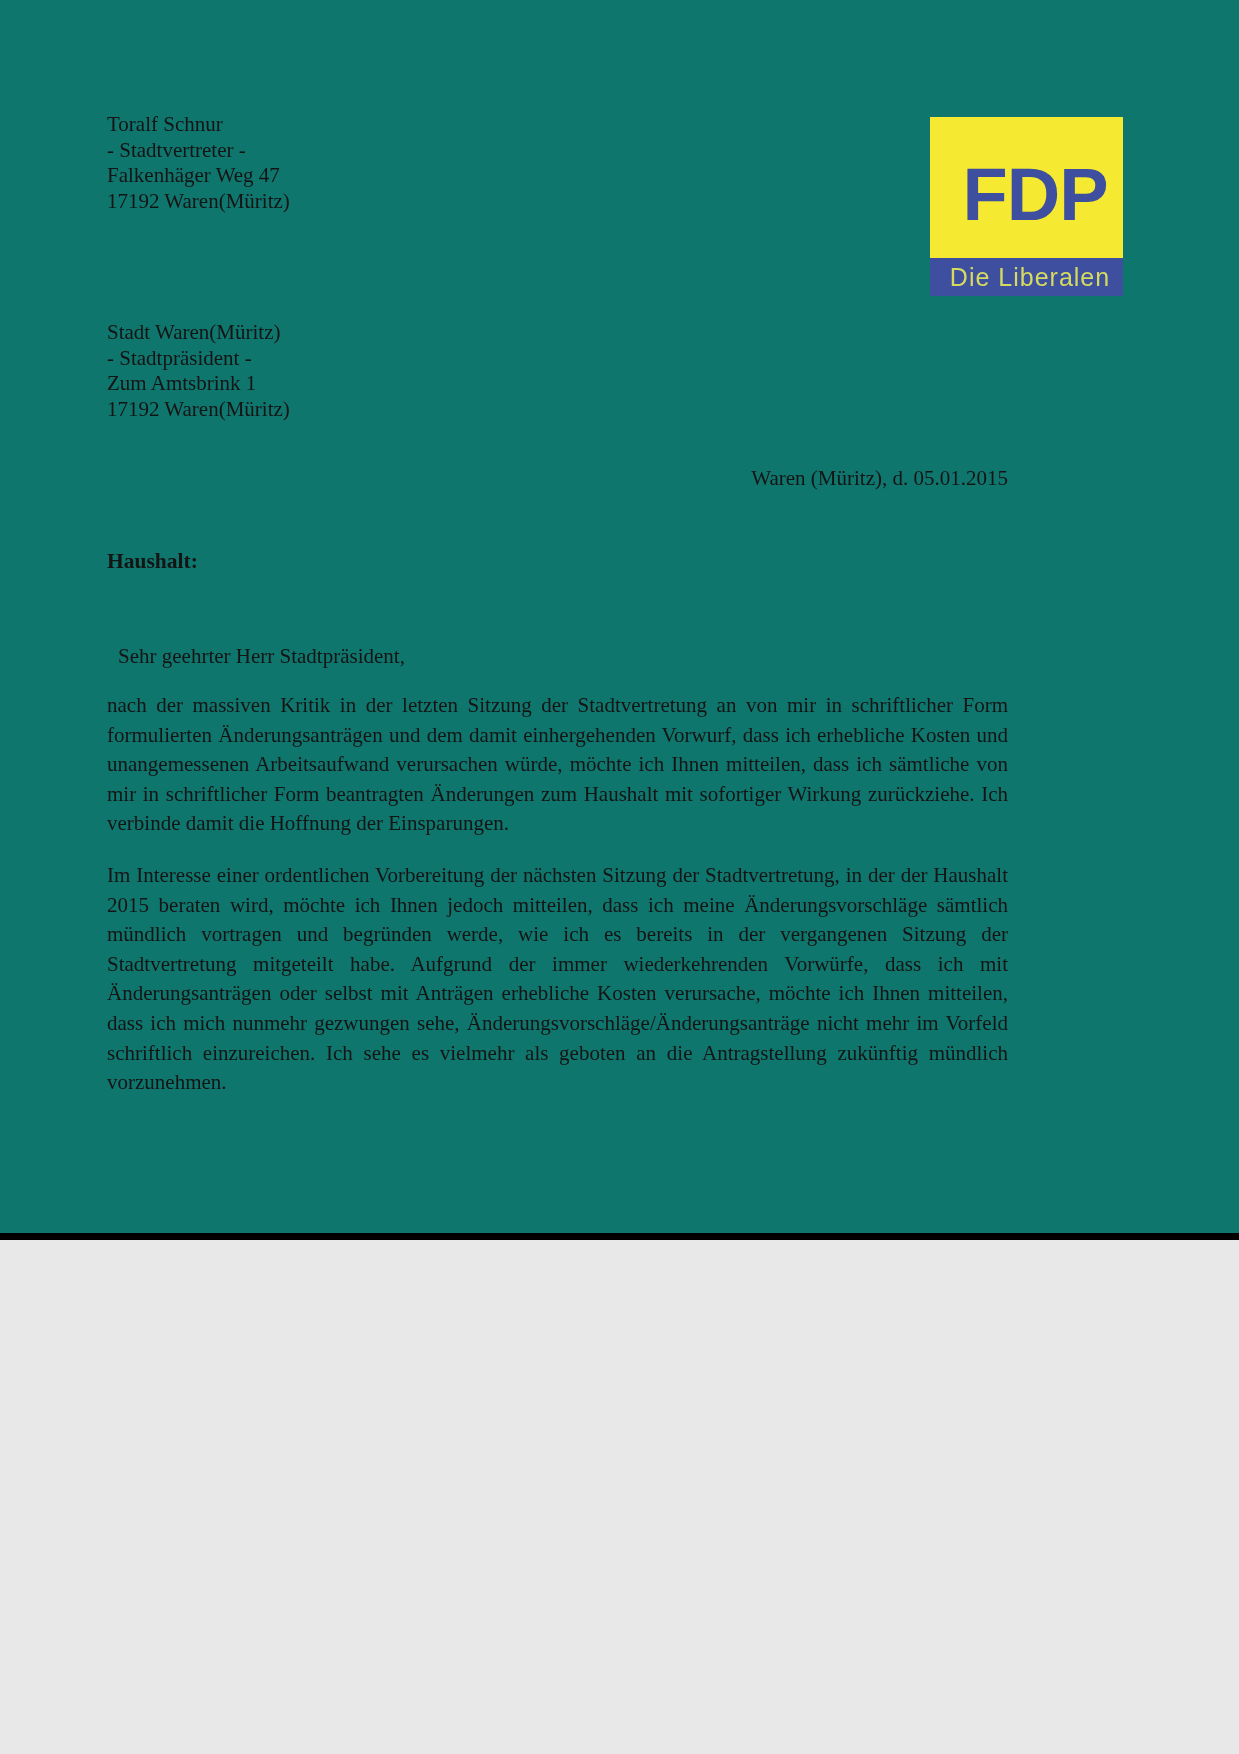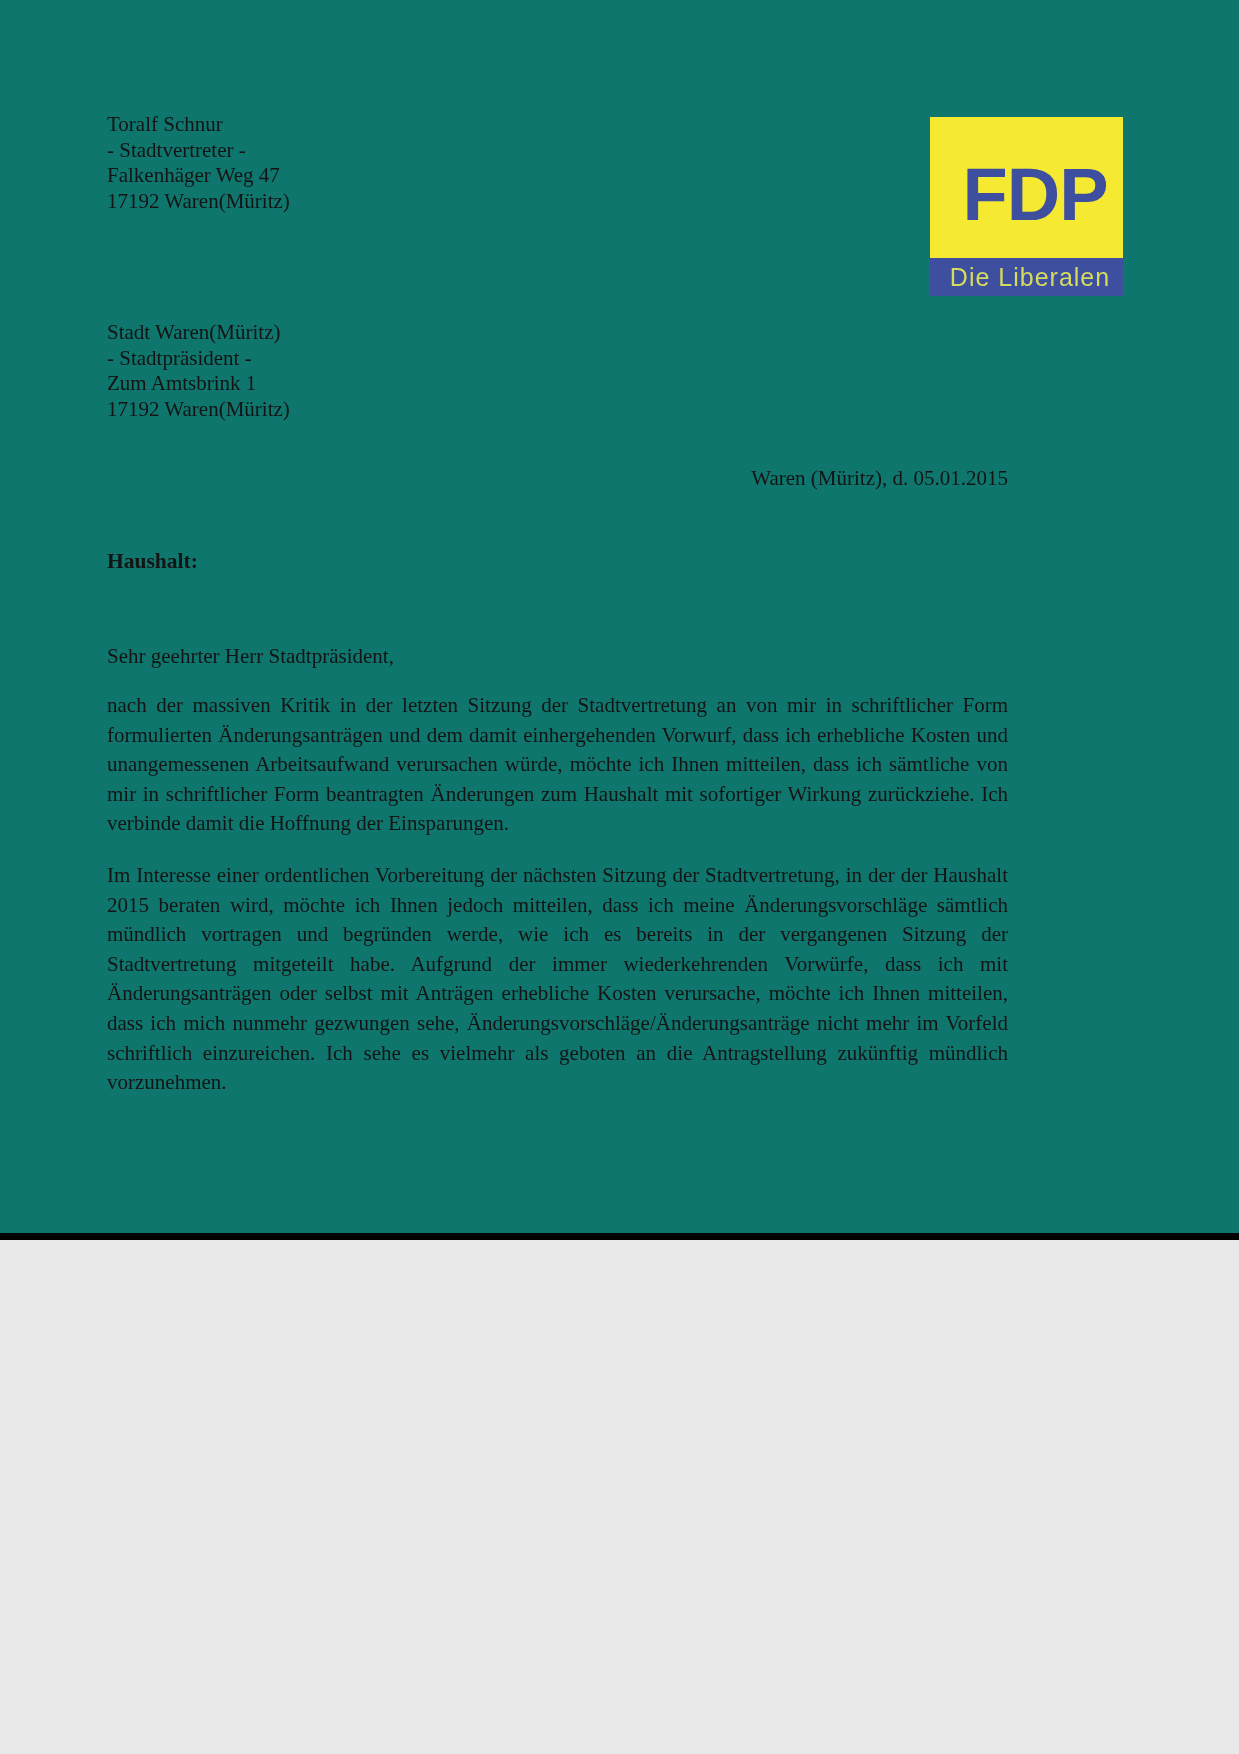--- a/index.html
+++ b/index.html
@@ -83,21 +83,21 @@
     left: 107px;
     top: 549px;
     font-size: 21.5px;
     font-weight: 700;
     display: flex;
     gap: 17px;
     white-space: nowrap;
   }
 
   .salutation {
-    left: 107px;
+    left: 118px;
     top: 644px;
     font-size: 21px;
     white-space: nowrap;
   }
 
   .body-par {
     left: 107px;
     width: 901px;
     font-size: 21px;
     line-height: 29.6px;

